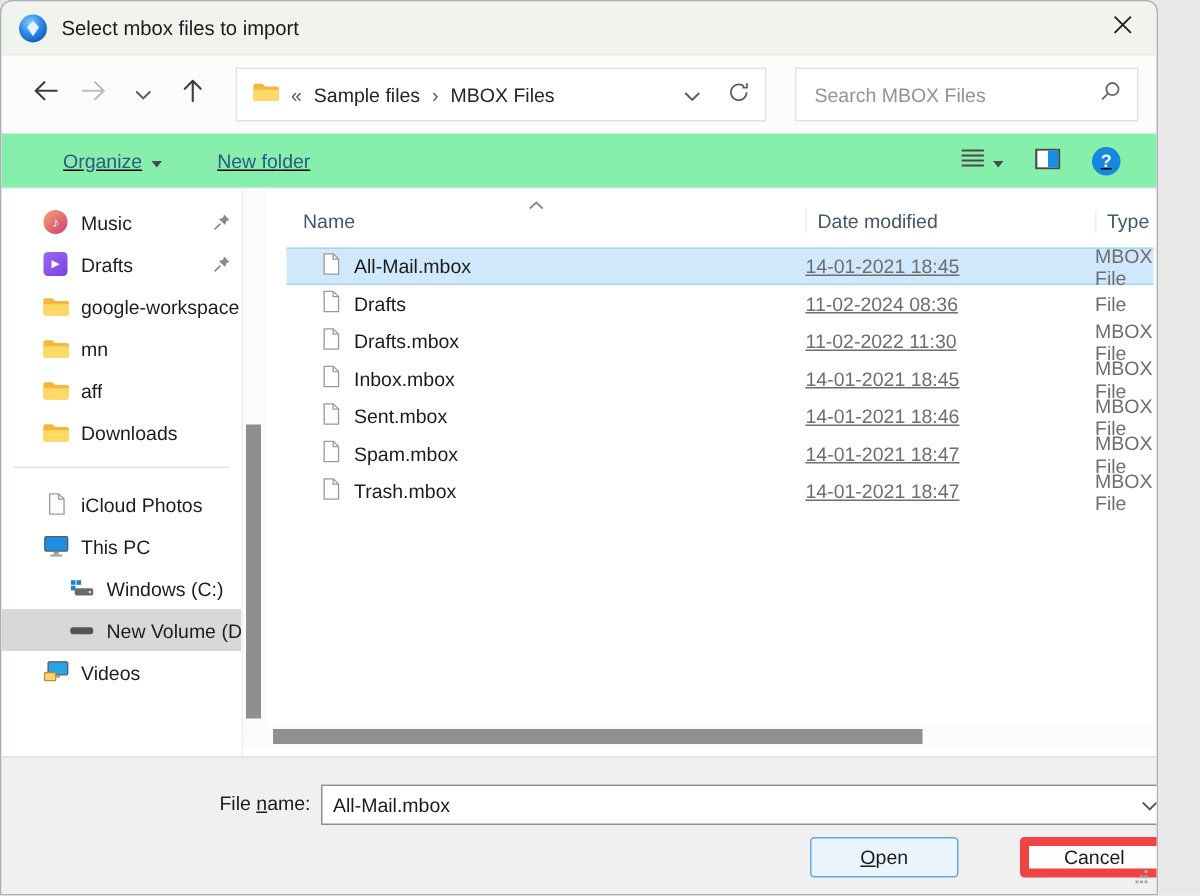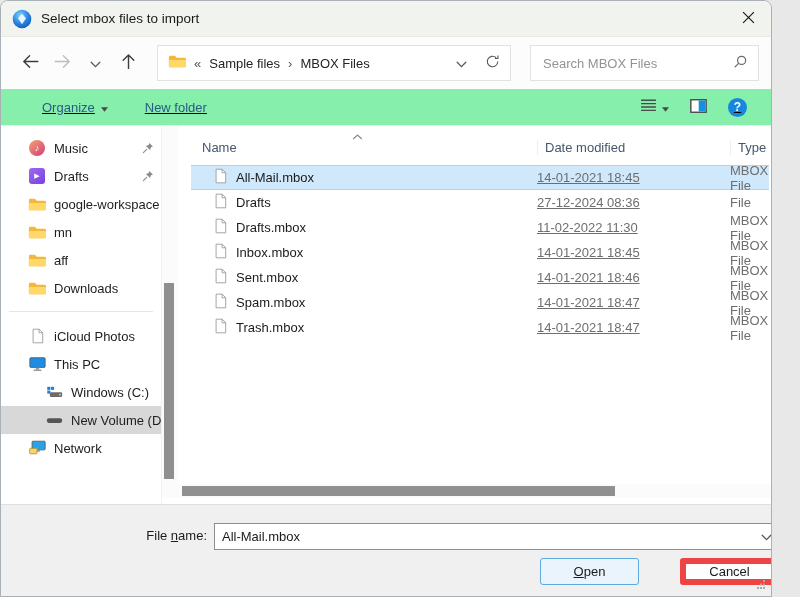--- a/index.html
+++ b/index.html
@@ -307,21 +307,21 @@
 
     </div>
         <div class="sb-item">
       <span class="sb-icon">
             <svg xmlns="http://www.w3.org/2000/svg" width="17" height="16" viewBox="0 0 20 18">
               <rect x="3.6" y="1" width="15.4" height="10.2" rx="1" fill="#29a3e8" stroke="#5a5a5a"></rect>
               <rect x="0.8" y="9.4" width="8.8" height="6.4" rx="1" fill="#f5d56e" stroke="#b98e2f"></rect>
               <rect x="9" y="11.4" width="4" height="2" fill="#9a9a9a"></rect>
             </svg>
           </span>
-      <span class="sb-label">Network</span>
+      <span class="sb-label">Videos</span>
 
     </div>
       </div>
     <div class="sb-vtrack">
       <div class="sb-vthumb"></div>
     </div>
 
     <div class="list">
       <div class="lheader">
         <span class="sort-ind"><svg xmlns="http://www.w3.org/2000/svg" width="11" height="6" viewBox="0 0 11 6">
@@ -344,21 +344,21 @@
       <span class="c-type">MBOX File</span>
     </div>
           <div class="frow">
       <span class="c-name">
               <span class="doc-ic"><svg xmlns="http://www.w3.org/2000/svg" width="13" height="16" viewBox="0 0 16 20">
                   <path d="M2.5 1.5h7.6l4.4 4.4v12.6H2.5z" fill="#fff" stroke="#9a9a9a" stroke-width="1.1"></path>
                   <path d="M10 1.5v4.5h4.5" fill="none" stroke="#9a9a9a" stroke-width="1.1"></path>
                 </svg></span>
               <span class="nm">Drafts</span>
             </span>
-      <span class="c-date">27-12-2024 08:36</span>
+      <span class="c-date">11-02-2024 08:36</span>
       <span class="c-type">File</span>
     </div>
           <div class="frow">
       <span class="c-name">
               <span class="doc-ic"><svg xmlns="http://www.w3.org/2000/svg" width="13" height="16" viewBox="0 0 16 20">
                   <path d="M2.5 1.5h7.6l4.4 4.4v12.6H2.5z" fill="#fff" stroke="#9a9a9a" stroke-width="1.1"></path>
                   <path d="M10 1.5v4.5h4.5" fill="none" stroke="#9a9a9a" stroke-width="1.1"></path>
                 </svg></span>
               <span class="nm">Drafts.mbox</span>
             </span>

